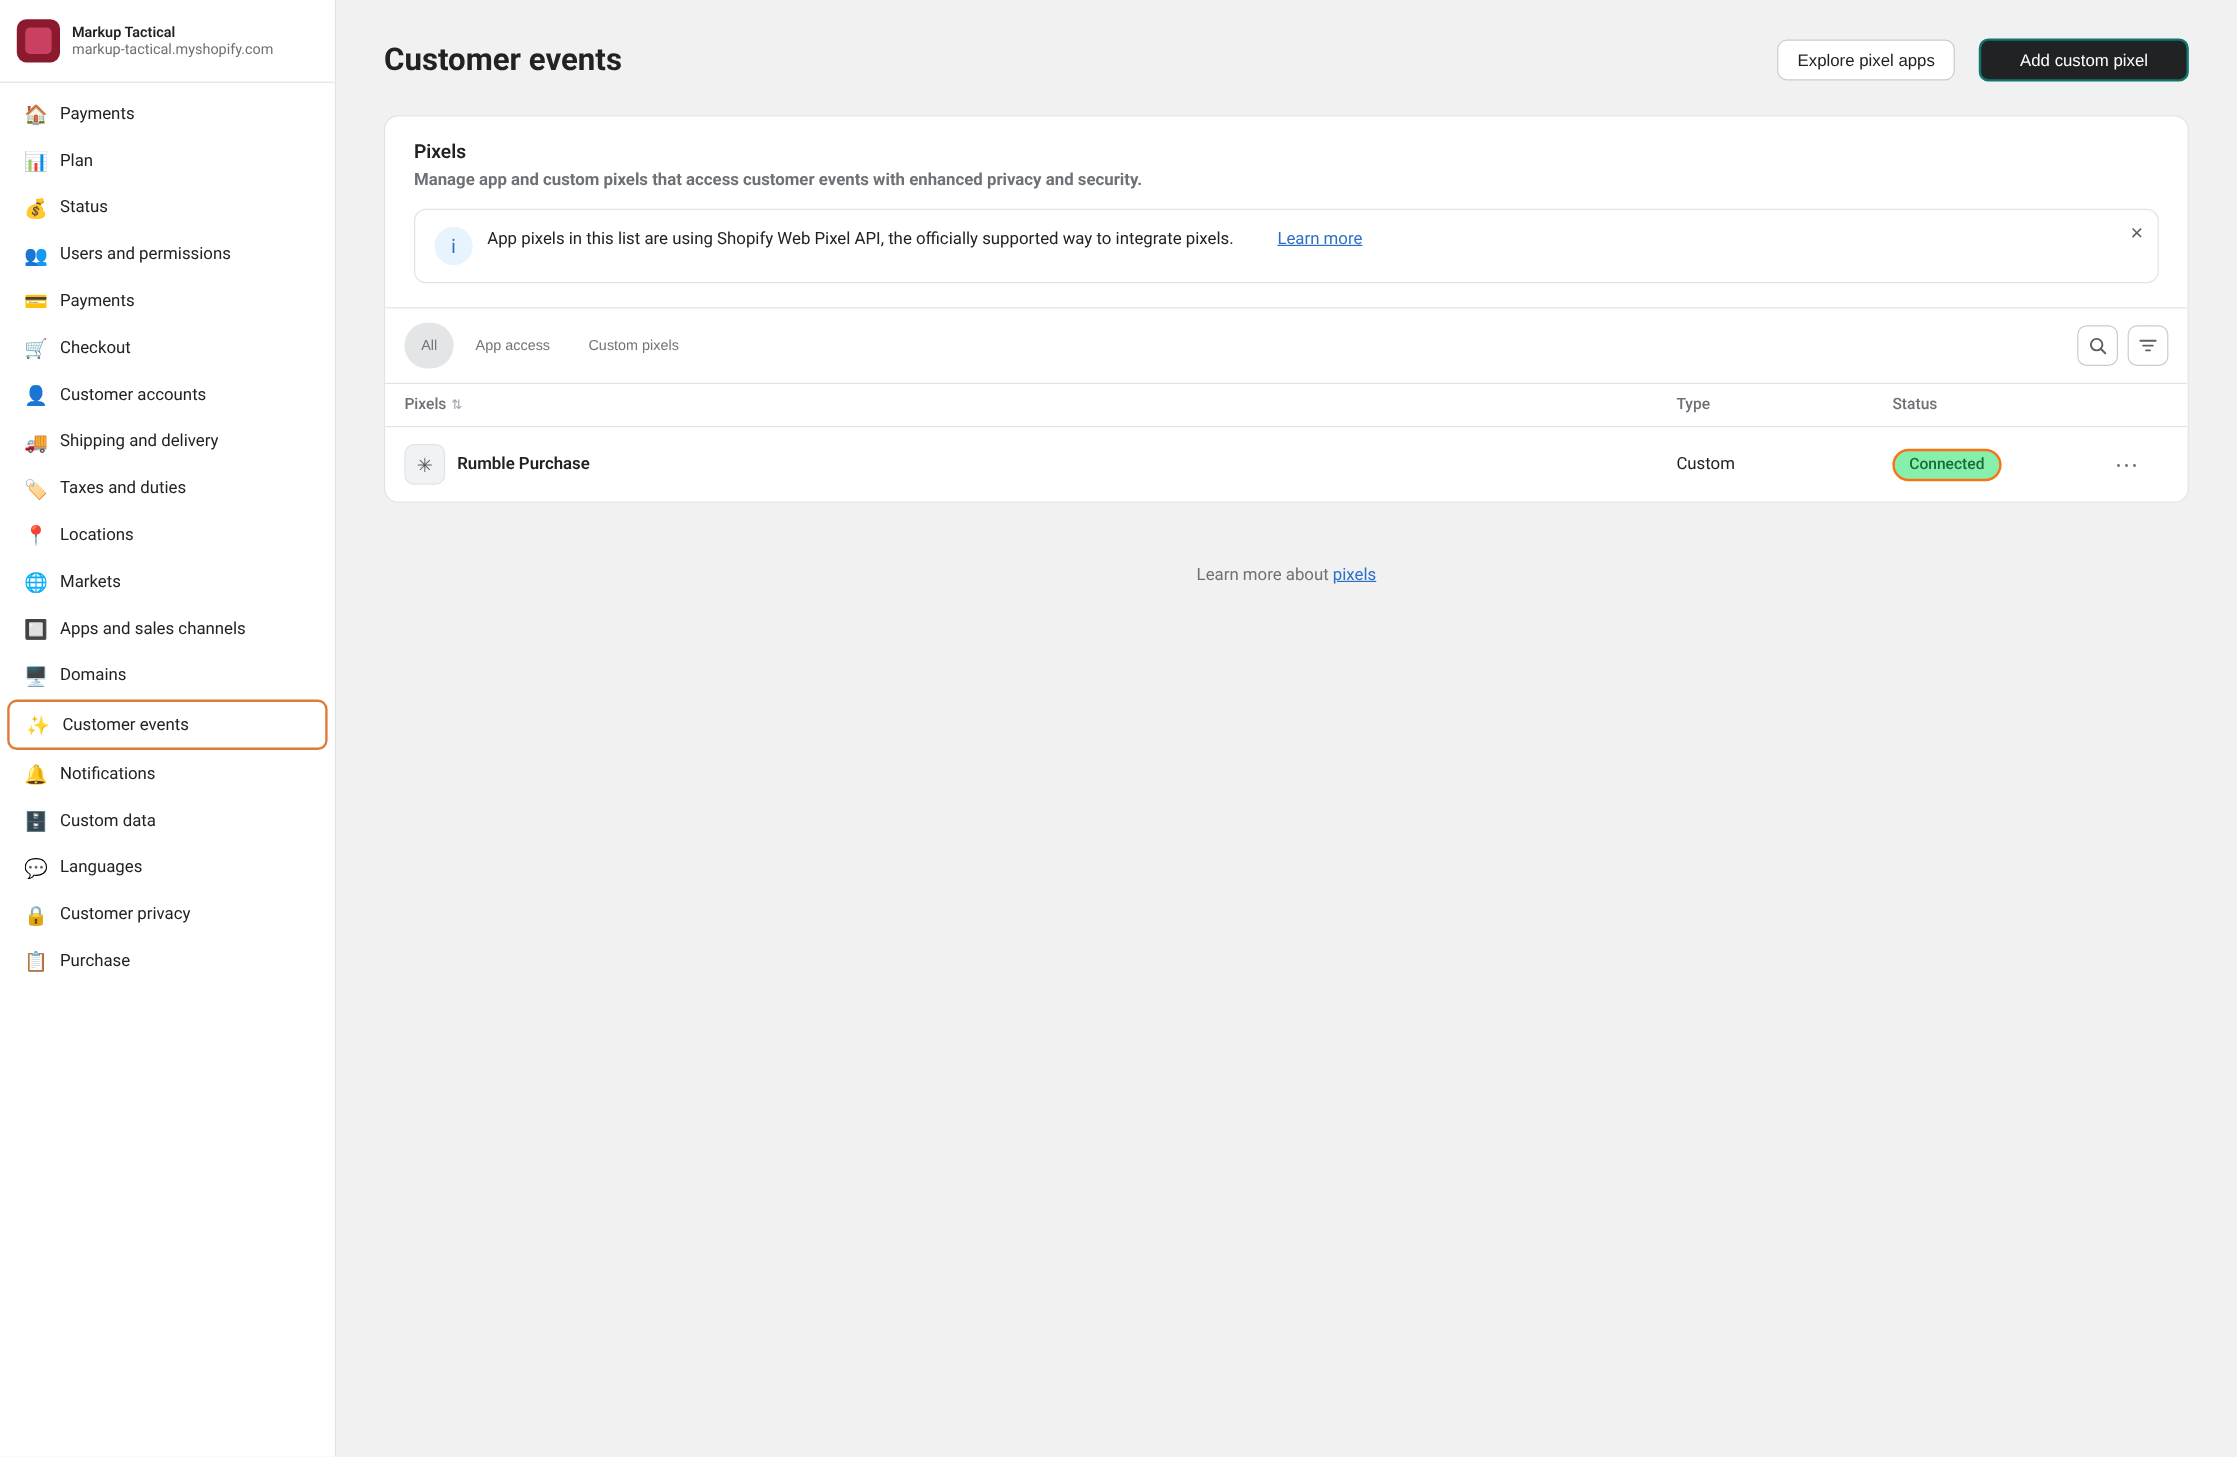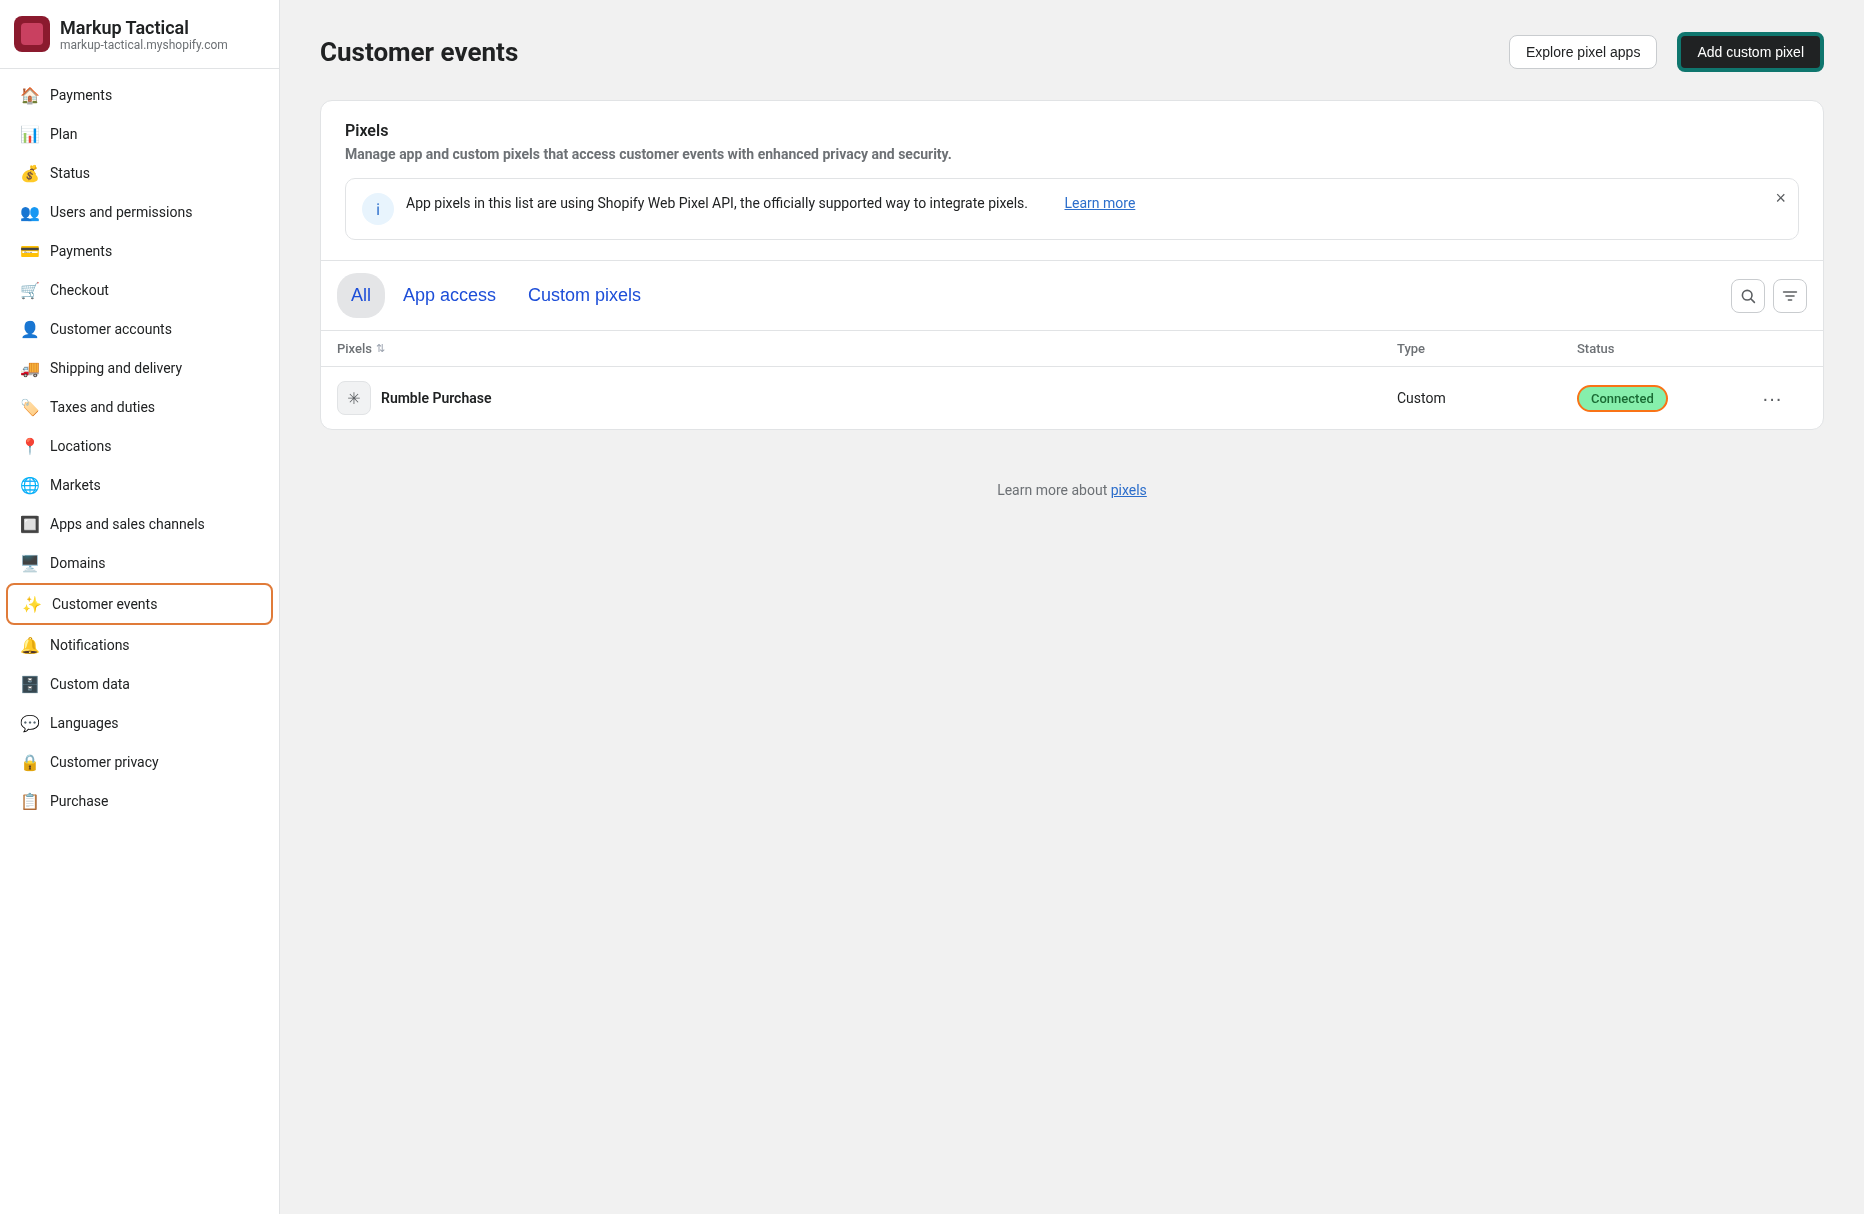--- a/index.html
+++ b/index.html
@@ -44,21 +44,21 @@
     }
 
     .store-logo-inner {
       width: 22px;
       height: 22px;
       background: #c94060;
       border-radius: 4px;
     }
 
     .store-info { display: flex; flex-direction: column; }
-    .store-name { font-weight: 600; font-size: 18px; color: #202223; }
+    .store-name { font-weight: 600; font-size: 12px; color: #202223; }
     .store-url { font-size: 12px; color: #6d7175; }
 
     .nav-section { padding: 6px 0; }
 
     .nav-item {
       display: flex;
       align-items: center;
       padding: 9px 14px;
       cursor: pointer;
       border-radius: 8px;
@@ -116,23 +116,23 @@
       border-radius: 8px;
       padding: 8px 16px;
       font-size: 14px;
       font-weight: 500;
       color: #202223;
       cursor: pointer;
     }
 
     .btn-primary {
       background: #202223;
-      border: 4px solid #0f766e;
+      border: 2px solid #0f766e;
       border-radius: 8px;
-      padding: 8px 16px;
+      padding: 8px 32px;
       font-size: 14px;
       font-weight: 500;
       color: #fff;
       cursor: pointer;
     }
 
     
     .card {
       background: #fff;
       border-radius: 12px;
@@ -208,23 +208,23 @@
       display: flex;
       align-items: center;
       padding: 12px 16px;
       gap: 4px;
       border-bottom: 1px solid #e1e3e5;
     }
 
     .tab-pill {
       padding: 12px 14px;
       border-radius: 20px;
-      font-size: 18px;
-      cursor: pointer;
-      color: #1d4ed8;
+      font-size: 12px;
+      cursor: pointer;
+      color: #737373;
       border: none;
       background: none;
     }
 
     .tab-pill.active {
       background: #e4e5e7;
       font-weight: 500;
     }
 
     .tab-actions {

